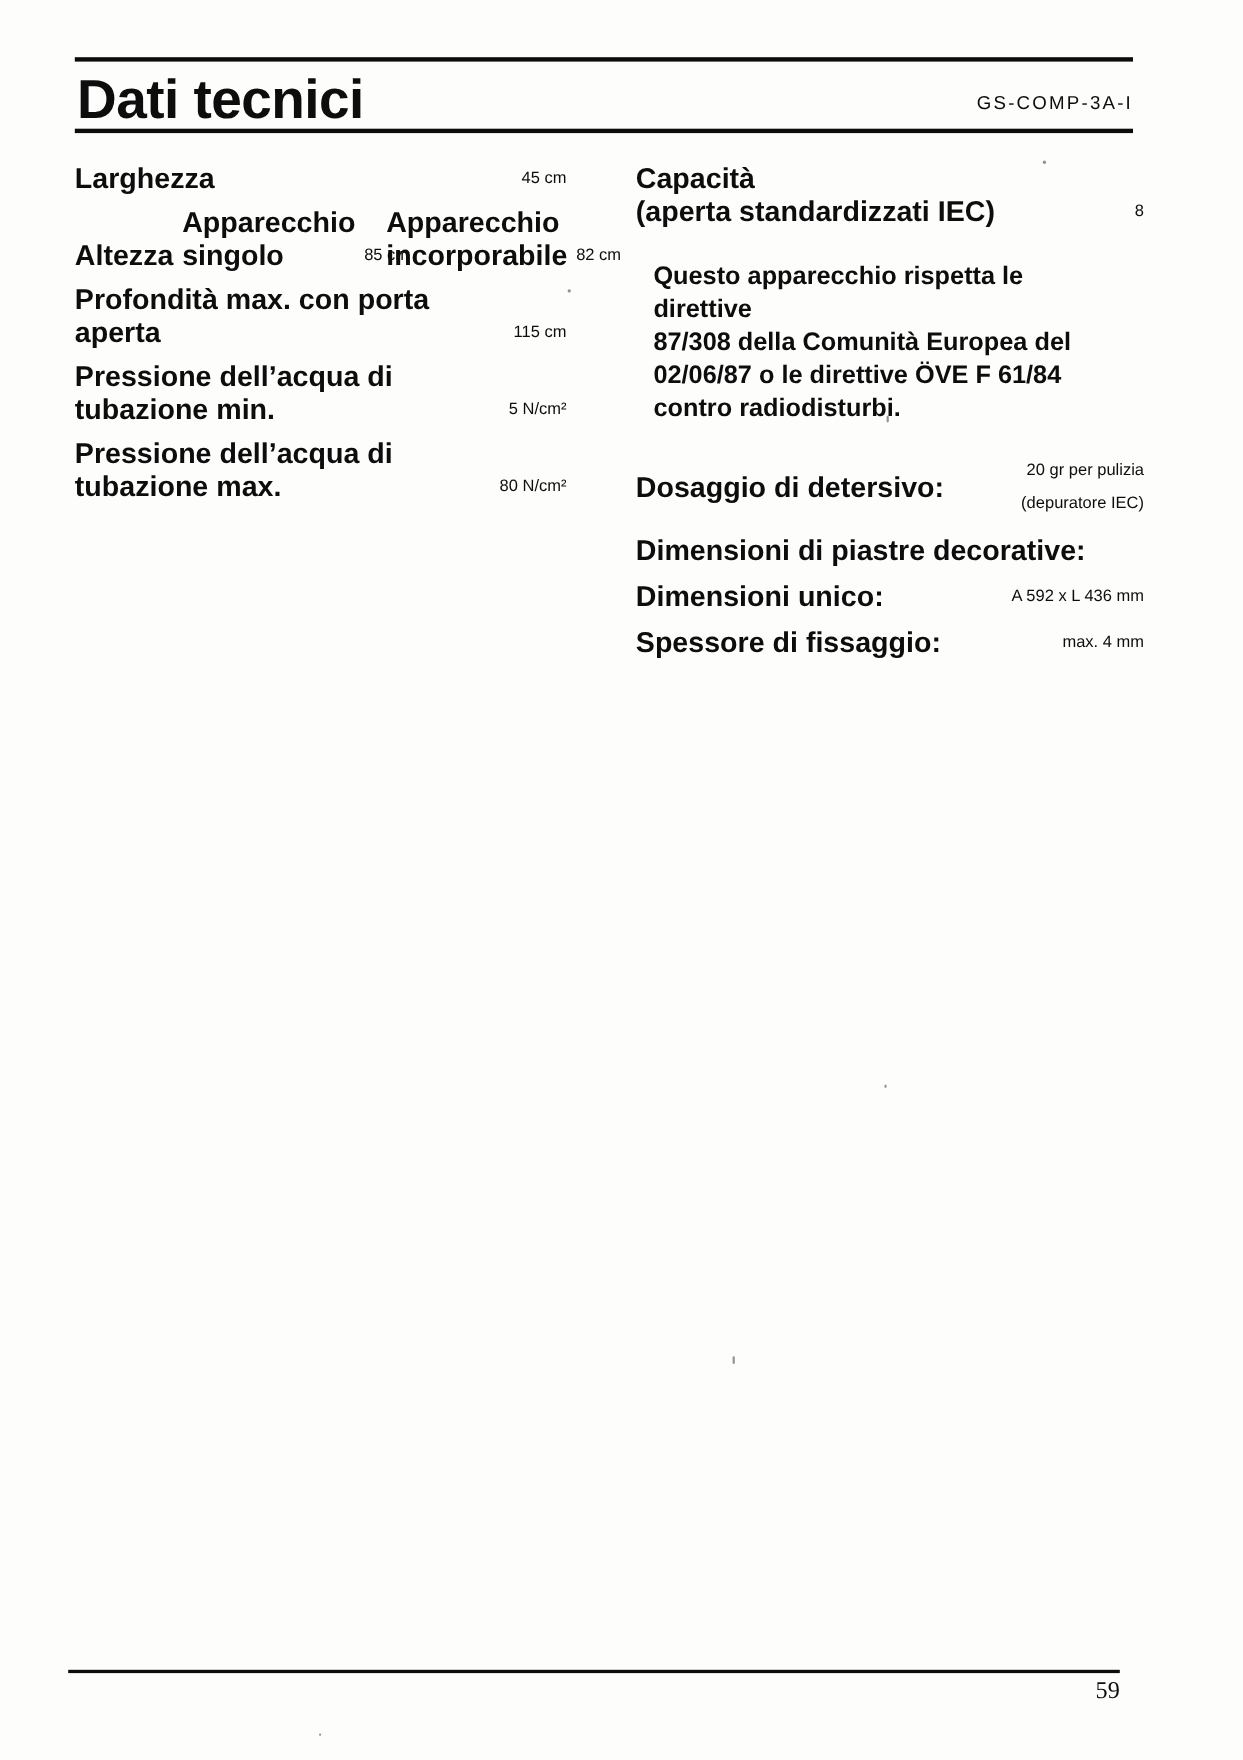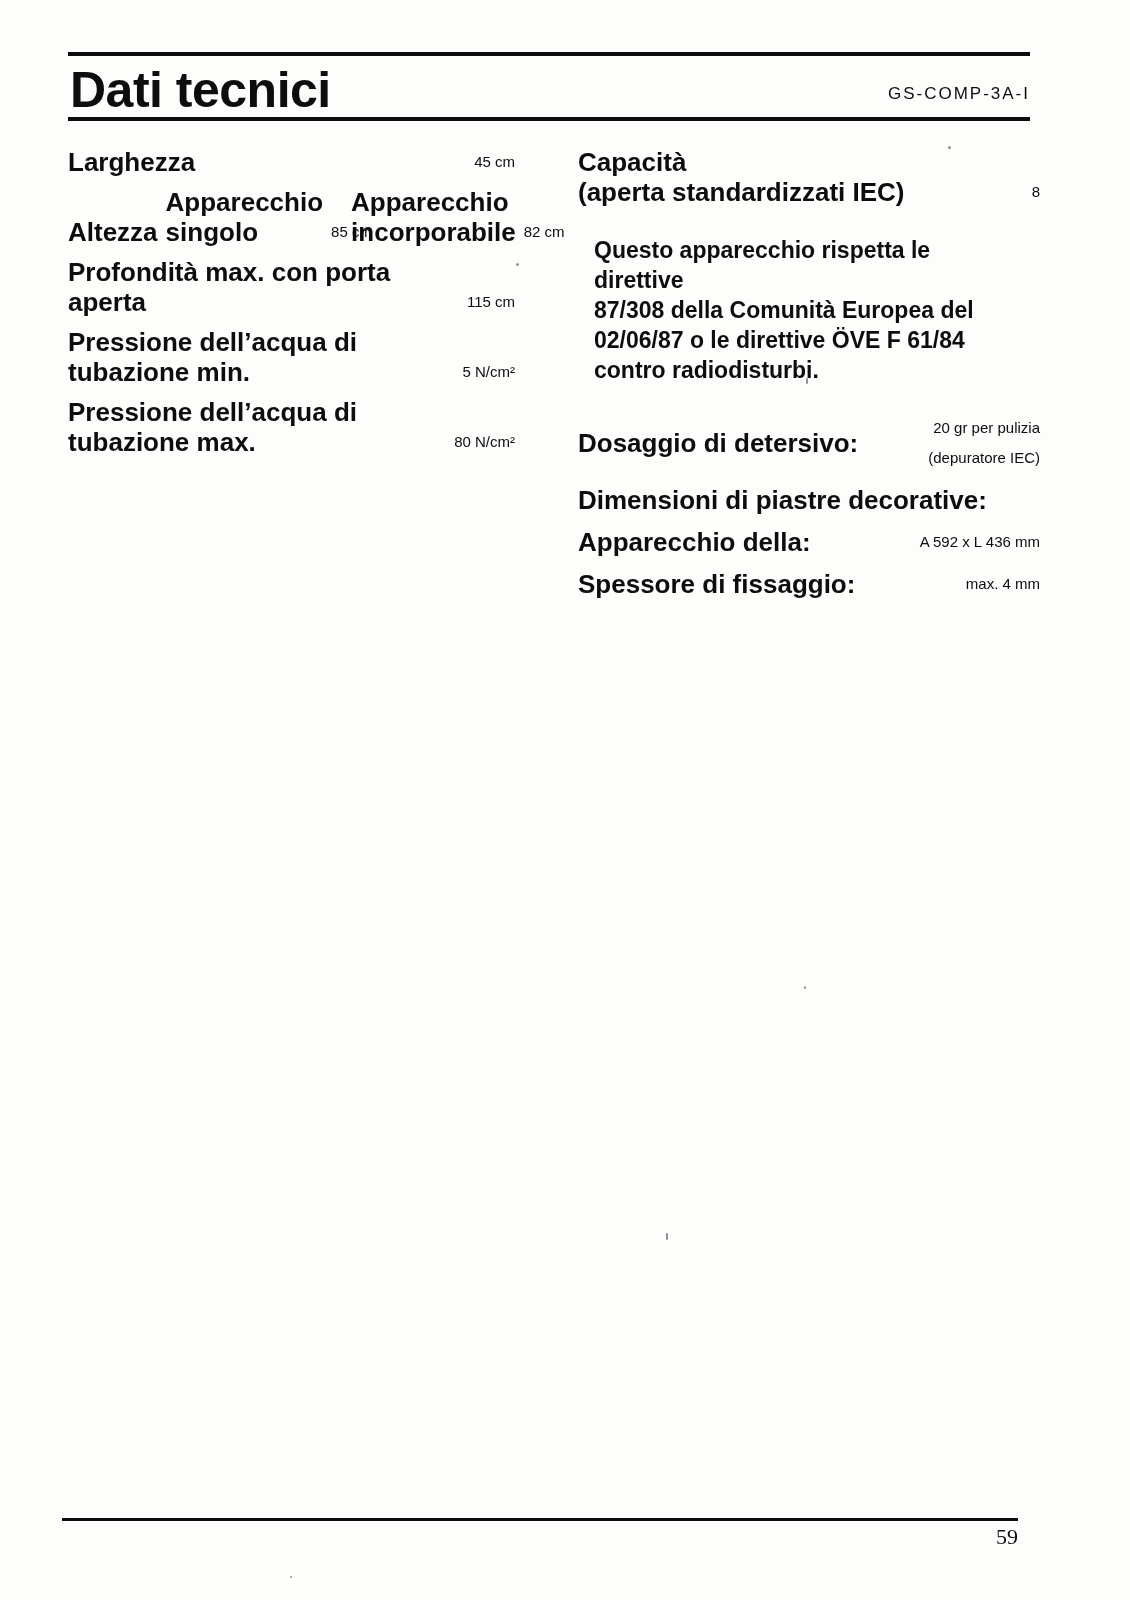--- a/index.html
+++ b/index.html
@@ -170,21 +170,21 @@
         <span class="value">20 gr per pulizia
 (depuratore IEC)</span>
       </div>
 
       <div class="spec-row">
         <span class="label">Dimensioni di piastre decorative:</span>
         <span class="value"></span>
       </div>
 
       <div class="spec-row">
-        <span class="label">Apparecchio della:</span>
+        <span class="label">Dimensioni unico:</span>
         <span class="value">A 592 x L 436 mm</span>
       </div>
 
       <div class="spec-row">
         <span class="label">Spessore di fissaggio:</span>
         <span class="value">max. 4 mm</span>
       </div>
 
     </section>
   </main>

